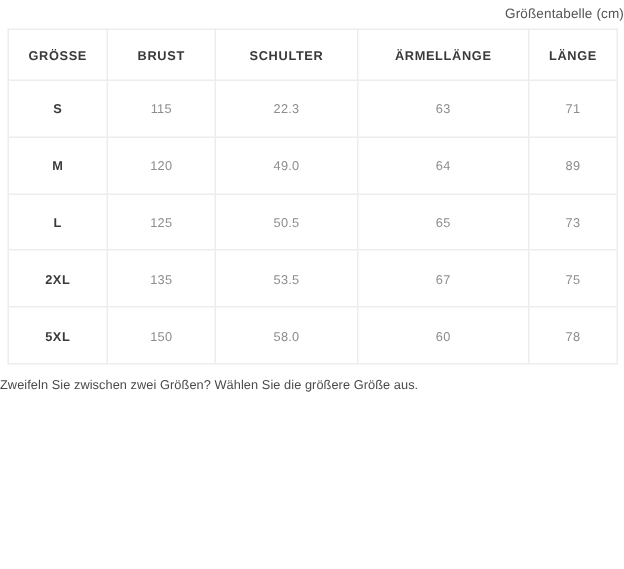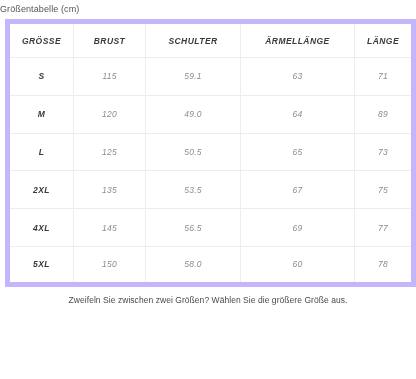--- a/index.html
+++ b/index.html
@@ -13,39 +13,38 @@
     font-family: "Liberation Sans", sans-serif;
     overflow: hidden;
   }
   .sheet {
     position: relative;
     width: 416px;
     height: 379px;
     box-sizing: border-box;
   }
   .chart-title {
-    text-align: left;
+    text-align: right;
     font-size: 9px;
     color: #555555;
     letter-spacing: 0.1px;
     padding-top: 4px;
     height: 15px;
     line-height: 11px;
   }
   .table-wrap {
     margin: 0 5px;
     width: 406px;
     box-sizing: border-box;
   }
   table.size-table {
     border-collapse: collapse;
     width: 406px;
     table-layout: fixed;
-    border: 5px solid #c4b5fd;
-    font-style: italic;
+    border: 1px solid #c4b5fd;
   }
   table.size-table col.c-size    { width: 66px; }
   table.size-table col.c-chest   { width: 72px; }
   table.size-table col.c-shoulder{ width: 95px; }
   table.size-table col.c-sleeve  { width: 114px; }
   table.size-table col.c-length  { width: 59px; }
 
   table.size-table th,
   table.size-table td {
     border: 1px solid #ededed;
@@ -67,21 +66,21 @@
     font-size: 8.5px;
     color: #8d8d8d;
     letter-spacing: 0.2px;
   }
   table.size-table tbody td.size-cell {
     font-weight: bold;
     color: #3a3a3a;
     letter-spacing: 0.4px;
   }
   .chart-note {
-    text-align: center;
+    text-align: left;
     font-size: 8.5px;
     color: #4a4a4a;
     letter-spacing: 0.05px;
     padding-top: 8px;
   }
 </style>
 </head>
 <body>
 
 <div class="sheet">
@@ -103,21 +102,21 @@
           <th>BRUST</th>
           <th>SCHULTER</th>
           <th>ÄRMELLÄNGE</th>
           <th>LÄNGE</th>
         </tr>
       </thead>
       <tbody>
         <tr>
           <td class="size-cell">S</td>
           <td>115</td>
-          <td>59.1</td>
+          <td>22.3</td>
           <td>63</td>
           <td>71</td>
         </tr>
         <tr>
           <td class="size-cell">M</td>
           <td>120</td>
           <td>49.0</td>
           <td>64</td>
           <td>89</td>
         </tr>
@@ -129,27 +128,20 @@
           <td>73</td>
         </tr>
         <tr>
           <td class="size-cell">2XL</td>
           <td>135</td>
           <td>53.5</td>
           <td>67</td>
           <td>75</td>
         </tr>
         <tr>
-          <td class="size-cell">4XL</td>
-          <td>145</td>
-          <td>56.5</td>
-          <td>69</td>
-          <td>77</td>
-        </tr>
-        <tr>
           <td class="size-cell">5XL</td>
           <td>150</td>
           <td>58.0</td>
           <td>60</td>
           <td>78</td>
         </tr>
       </tbody>
     </table>
   </div>
 

